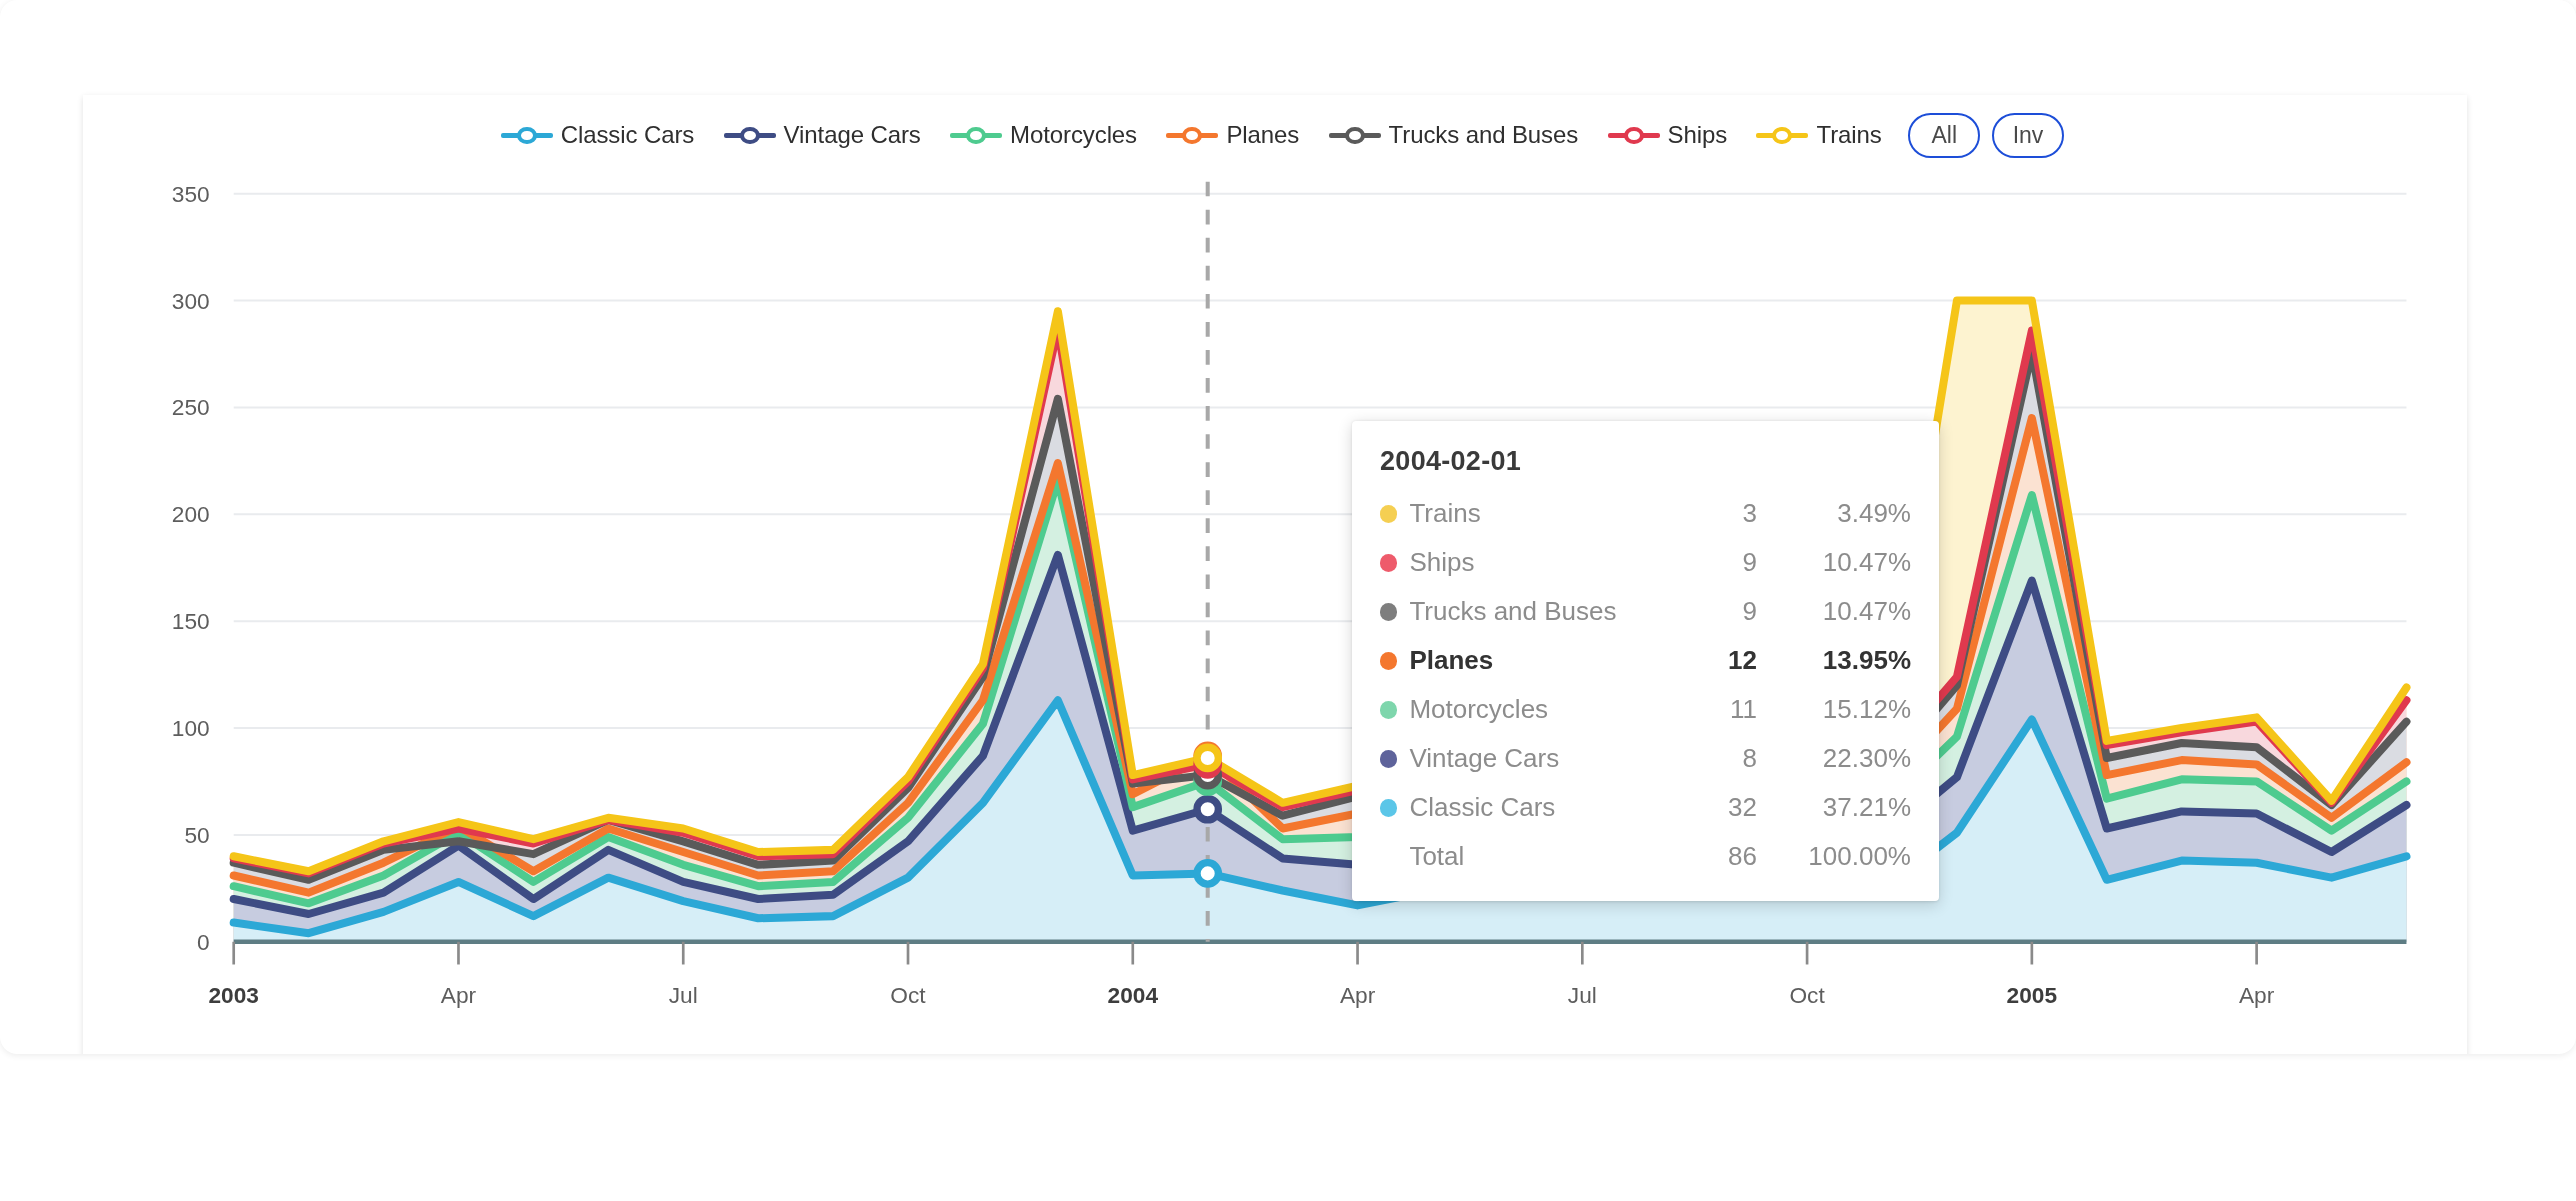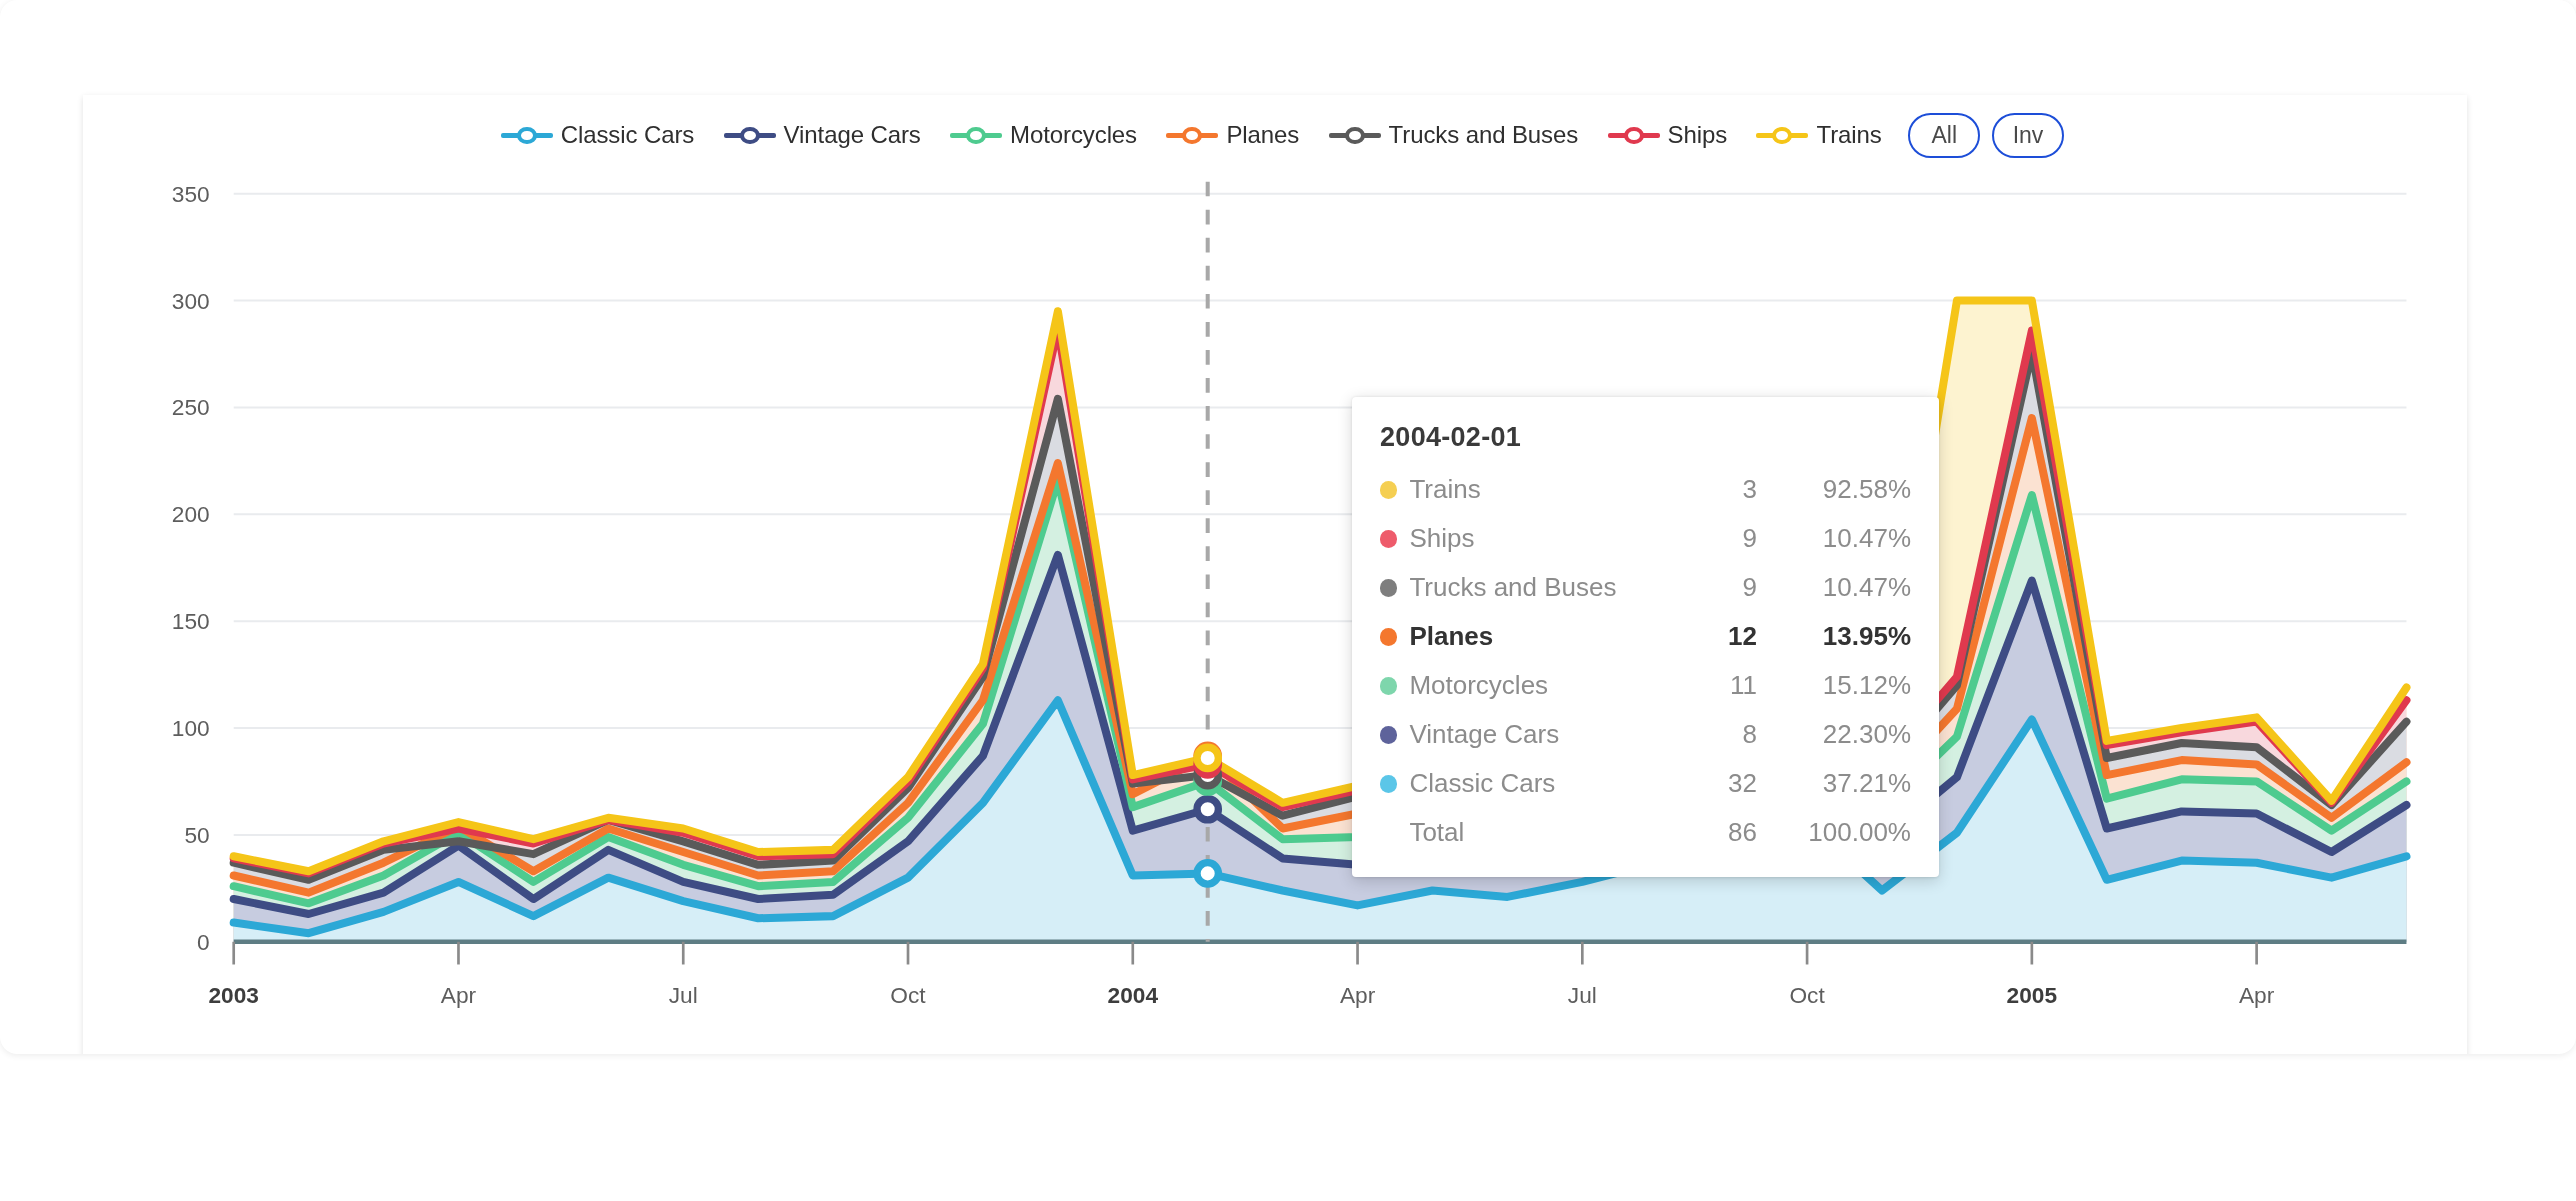--- a/index.html
+++ b/index.html
@@ -46,21 +46,21 @@
     border:2px solid #1d4ed8;border-radius:23px;background:#fff;
     font-size:23px;color:#4a4a4a;
   }
 
   
   #plot-wrap{position:absolute;left:0;top:80px;width:2384px;height:885px;}
   #plot-svg{position:absolute;left:0;top:0;}
 
   
   #tooltip{
-    position:absolute;left:1269px;top:302px;width:587px;
+    position:absolute;left:1269px;top:326px;width:587px;
     background:#ffffff;border-radius:4px;
     box-shadow:0 3.3px 14.7px rgba(0,0,0,.16), 0 0.7px 2.7px rgba(0,0,0,.10);
     padding:25.4px 28px 20px 28px;box-sizing:border-box;
   }
   #tt-title{font-size:27px;font-weight:bold;color:#3a3a3a;margin-bottom:12px;letter-spacing:0.3px;}
   .tt-row{display:flex;align-items:center;height:49px;font-size:26px;color:#8c8c8c;}
   .tt-row.strong{color:#333;font-weight:bold;}
   .tt-dot{width:17.4px;height:17.4px;border-radius:50%;flex:0 0 17.4px;margin-right:12px;}
   .tt-dot.blank{background:transparent;}
   .tt-name{flex:1 1 auto;white-space:nowrap;}
@@ -194,21 +194,21 @@
         </svg>
     </div>
 
     <div id="tooltip">
       <div id="tt-title">2004-02-01</div>
       <div id="tt-rows">
           <div class="tt-row">
             <span class="tt-dot" style="background:#F5CF52"></span>
             <span class="tt-name">Trains</span>
             <span class="tt-val">3</span>
-            <span class="tt-pct">92.58%</span>
+            <span class="tt-pct">3.49%</span>
           </div>
           <div class="tt-row">
             <span class="tt-dot" style="background:#EE5B6B"></span>
             <span class="tt-name">Ships</span>
             <span class="tt-val">9</span>
             <span class="tt-pct">10.47%</span>
           </div>
           <div class="tt-row">
             <span class="tt-dot" style="background:#7E7E7E"></span>
             <span class="tt-name">Trucks and Buses</span>

